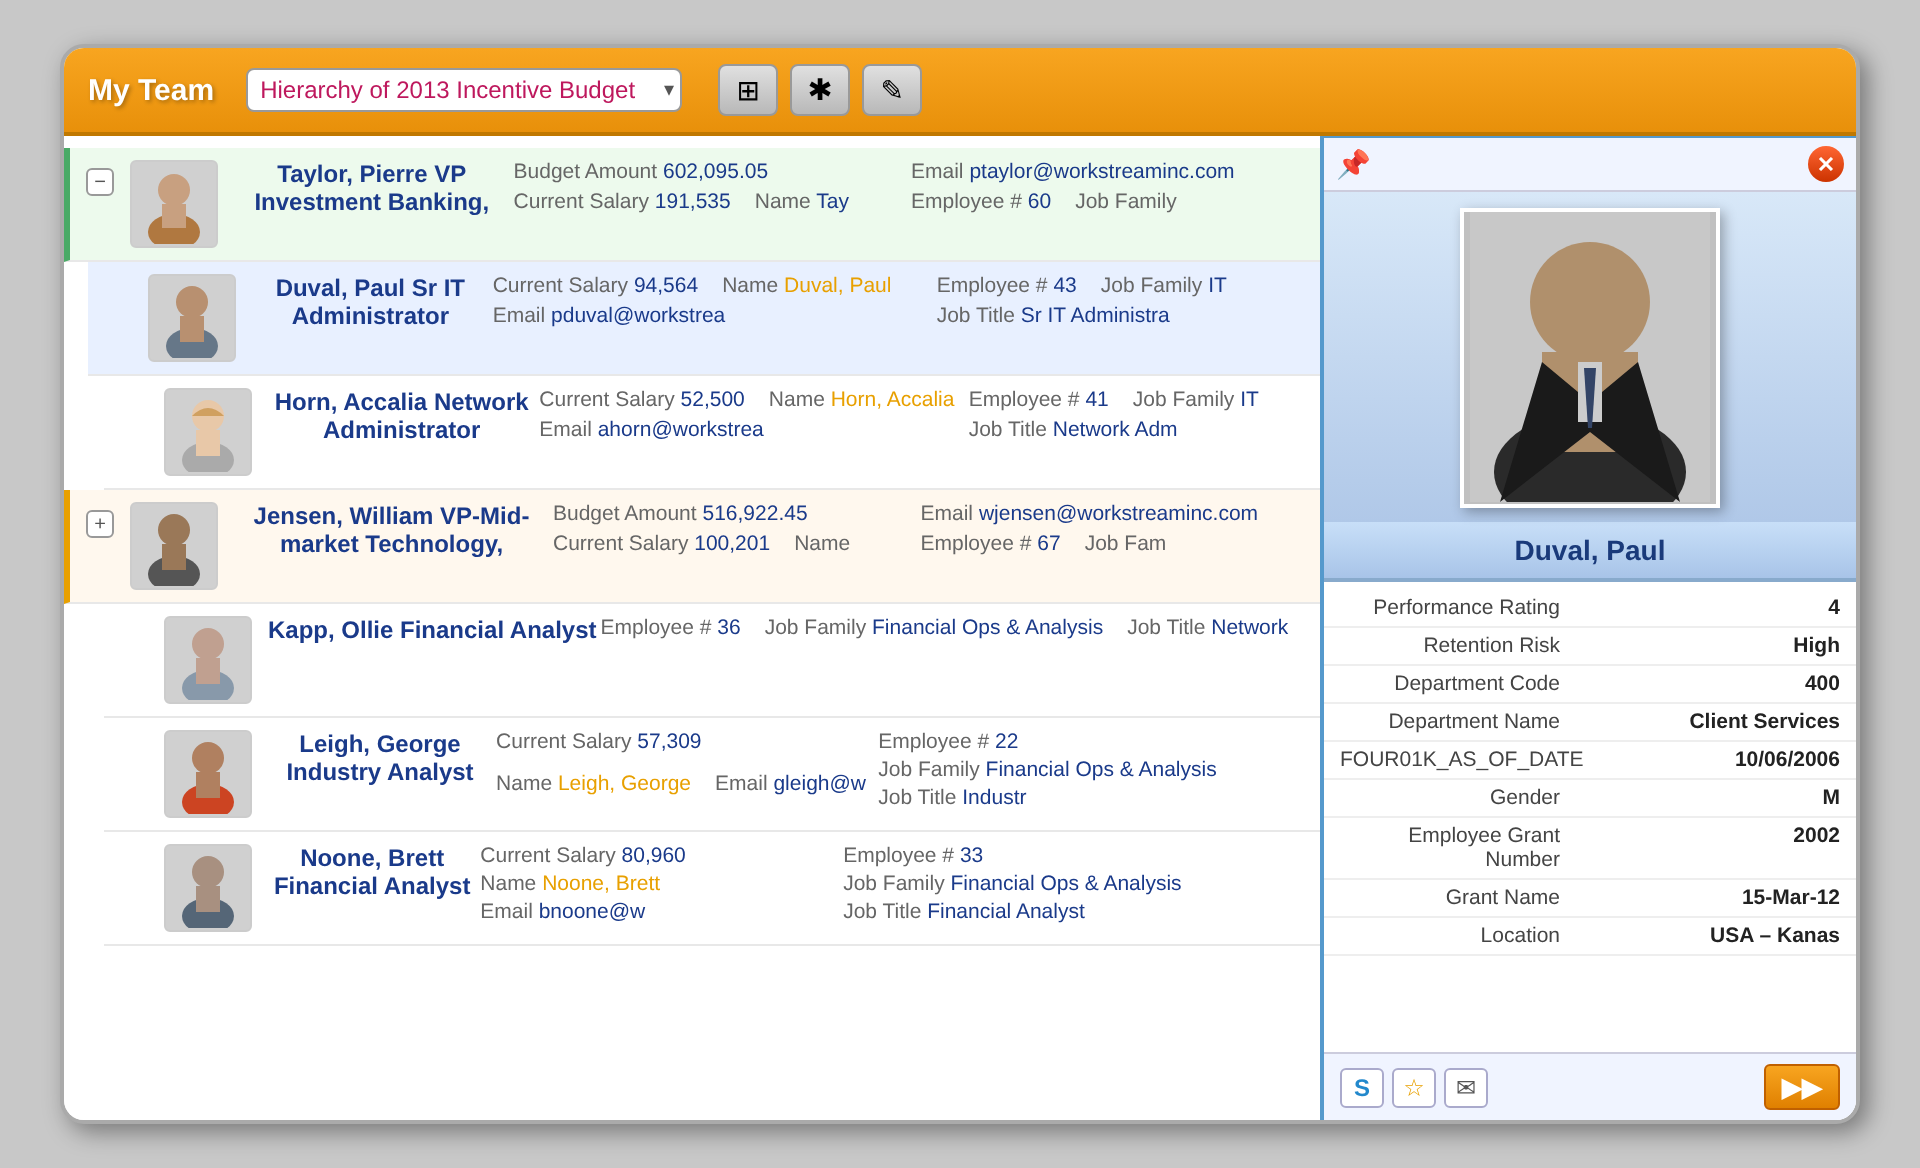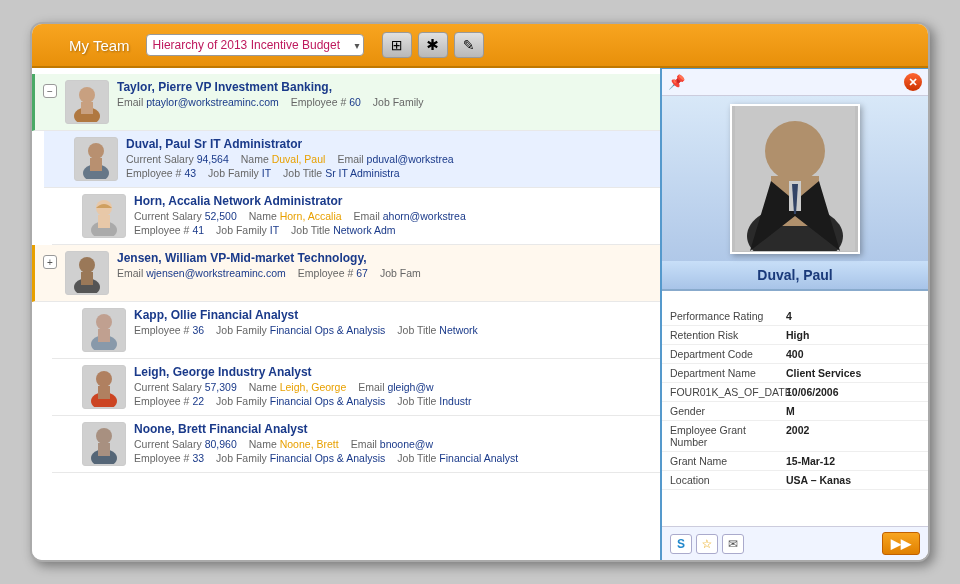--- a/index.html
+++ b/index.html
@@ -30,24 +30,23 @@
       padding: 8px 12px;
       display: flex;
       align-items: center;
       gap: 10px;
       min-height: 42px;
       border-bottom: 2px solid #c07800;
     }
     .header-title {
       color: white;
       font-size: 15px;
-      font-weight: normal;
+      font-weight: bold;
       text-shadow: 1px 1px 2px rgba(0,0,0,0.3);
       margin-right: 6px;
-      margin-left: 25px;
     }
     .dropdown-container {
       position: relative;
       display: inline-flex;
       align-items: center;
     }
     .dropdown-select {
       background: white;
       border: 1px solid #999;
       border-radius: 4px;
@@ -135,22 +134,23 @@
       overflow: hidden;
       background: #d0d0d0;
       display: flex;
       align-items: center;
       justify-content: center;
     }
     
     .member-info {
       flex: 1;
       display: flex;
-      flex-direction: column;
+      flex-direction: row;
       gap: 2px;
+      text-align: center;
     }
     .member-name {
       font-weight: bold;
       font-size: 12px;
       color: #1a3a8a;
     }
     .member-fields {
       display: flex;
       flex-wrap: wrap;
       gap: 2px 12px;
@@ -221,21 +221,22 @@
       font-weight: bold;
       color: #1a3a7a;
     }
     .detail-title {
       font-size: 11px;
       color: #334466;
     }
     .detail-fields {
       flex: 1;
       overflow-y: auto;
-      padding: 16px 0;
+      padding: 4px 0;
+      text-align: right;
     }
     .detail-field-row {
       display: flex;
       padding: 3px 8px;
       border-bottom: 1px solid #eee;
       gap: 6px;
     }
     .detail-field-label {
       width: 110px;
       color: #444;
@@ -326,20 +327,25 @@
         <div class="avatar-container">
           <svg class="person-svg" viewBox="0 0 40 40" xmlns="http://www.w3.org/2000/svg">
             <circle cx="20" cy="13" r="8" fill="#c8a080"></circle>
             <ellipse cx="20" cy="34" rx="13" ry="9" fill="#b07840"></ellipse>
             <rect x="14" y="20" width="12" height="12" fill="#c8a080"></rect>
           </svg>
         </div>
         <div class="member-info">
           <div class="member-name">Taylor, Pierre VP Investment Banking,</div>
           <div class="member-fields">
+            <span><span class="field-label">Budget Amount</span> <span class="field-value">602,095.05</span></span>
+            <span><span class="field-label">Current Salary</span> <span class="field-value">191,535</span></span>
+            <span><span class="field-label">Name</span> <span class="field-value">Tay</span></span>
+          </div>
+          <div class="member-fields">
             <span><span class="field-label">Email</span> <span class="field-value">ptaylor@workstreaminc.com</span></span>
             <span><span class="field-label">Employee #</span> <span class="field-value">60</span></span>
             <span><span class="field-label">Job Family</span> <span class="field-value"></span></span>
           </div>
         </div>
       </div>
 
       <div class="member-card indent-1" style="background:#e8f0ff;margin-left:12px;">
         <div style="width:14px; flex-shrink:0;"></div>
         <div class="avatar-container">
@@ -393,20 +399,25 @@
         <div class="collapse-btn">+</div>
         <div class="avatar-container">
           <svg class="person-svg" viewBox="0 0 40 40" xmlns="http://www.w3.org/2000/svg">
             <circle cx="20" cy="12" r="8" fill="#9a7858"></circle>
             <ellipse cx="20" cy="34" rx="13" ry="9" fill="#555555"></ellipse>
             <rect x="14" y="19" width="12" height="13" fill="#9a7858"></rect>
           </svg>
         </div>
         <div class="member-info">
           <div class="member-name">Jensen, William VP-Mid-market Technology,</div>
+          <div class="member-fields">
+            <span><span class="field-label">Budget Amount</span> <span class="field-value">516,922.45</span></span>
+            <span><span class="field-label">Current Salary</span> <span class="field-value">100,201</span></span>
+            <span><span class="field-label">Name</span> <span class="field-value"></span></span>
+          </div>
           <div class="member-fields">
             <span><span class="field-label">Email</span> <span class="field-value">wjensen@workstreaminc.com</span></span>
             <span><span class="field-label">Employee #</span> <span class="field-value">67</span></span>
             <span><span class="field-label">Job Fam</span> <span class="field-value"></span></span>
           </div>
         </div>
       </div>
 
       <div class="member-card indent-1">
         <div style="width:14px; flex-shrink:0;"></div>

